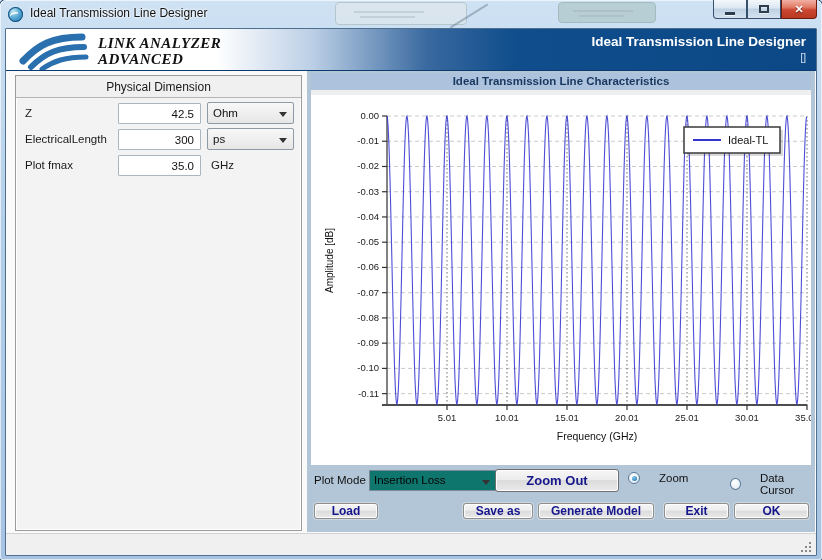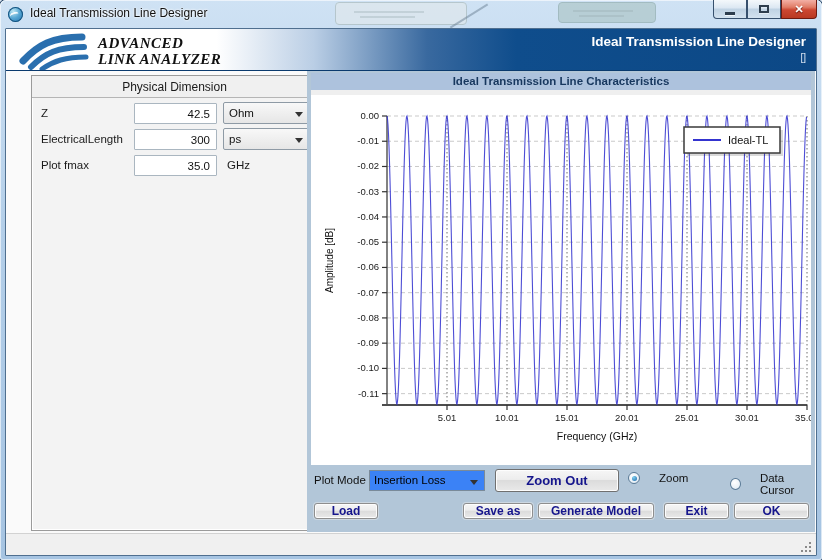--- a/index.html
+++ b/index.html
@@ -42,21 +42,21 @@
     border-bottom:1px solid #0a3a6e; }
   .logo { position:absolute; left:12px; top:3px; display:flex; align-items:center; }
   .logo-text { margin-left:8px; font-family:"Liberation Serif", serif; font-style:italic; font-weight:bold;
     font-size:15px; line-height:16px; color:#111; letter-spacing:.5px; }
   .hdr-right { position:absolute; right:10px; top:5px; text-align:right; }
   .hdr-title { color:#ffffff; font-weight:bold; font-size:13.5px; }
   .hdr-brackets { color:#d9e5f3; font-size:10px; margin-top:3px; }
 
   
   .left-col { position:absolute; left:1px; top:42px; width:300px; height:462px; background:#fafafa; }
-  .groupbox { position:absolute; left:24px; top:4px; width:287px; height:456px; background:#f3f3f3;
+  .groupbox { position:absolute; left:8px; top:4px; width:287px; height:456px; background:#f3f3f3;
     border:1px solid #9b9b9b; box-shadow: inset 0 0 0 1px #ffffff; }
   .gb-caption { height:22px; line-height:22px; text-align:center; font-size:12px; color:#1a1a1a;
     border-bottom:1px solid #b5b5b5; background:#f0f0f0; }
   .pd-row { position:absolute; left:0; width:100%; height:24px; }
   .pd-label { position:absolute; left:9px; top:4px; font-size:11.5px; color:#1a1a1a; }
   .pd-input { position:absolute; left:102px; top:0; width:83px; height:21px; border:1px solid #aab6c0;
     background:#fff; font-family:"Liberation Sans", sans-serif; font-size:11.5px; text-align:right; padding-right:6px; color:#111; border-radius:1px; }
   .combo { position:absolute; left:191px; top:-1px; width:87px; height:22px; border:1px solid #8e9aa5; border-radius:2px;
     background:linear-gradient(180deg,#f8f8f8,#e6e6e6); font-size:11.5px; color:#111;padding-left:28px; }
   .combo .txt { position:absolute; left:5px; top:4px; }
@@ -72,21 +72,21 @@
   .right-panel { position:absolute; left:301px; top:42px; width:508px; height:461px; background:#b2c6d8; }
   .chart-widget { position:absolute; left:4px; top:2px; width:500px; height:392px; background:#ffffff; }
   .chart-band { position:absolute; left:0; top:0; width:100%; height:17px; background:#adc2dd;
     font-size:11.5px; font-weight:bold; color:#17375e; text-align:center; line-height:17px; }
   .chart-strip { position:absolute; left:0; top:17px; width:100%; height:5px; background:#efefef; }
   #plot-svg { position:absolute; left:0; top:22px; }
   svg text { font-family:"Liberation Sans", sans-serif; }
 
   .pm-row { position:absolute; left:0; top:398px; width:100%; height:26px; }
   .pm-label { position:absolute; left:7px; top:5px; font-size:11.5px; color:#111; }
-  .pm-combo { position:absolute; left:62px; top:1px; width:116px; height:21px; background:#3b82f6; border:1px solid #7a8a99; font-size:11.5px; }
+  .pm-combo { position:absolute; left:62px; top:1px; width:128px; height:21px; background:#0f766e; border:1px solid #7a8a99; font-size:11.5px; }
   .pm-combo .txt { position:absolute; left:4px; top:3px; }
   .zoomout-btn { position:absolute; left:188px; top:0; width:124px; height:23px; border:1px solid #707070; border-radius:3px;
     background:linear-gradient(180deg,#f6f6f6 0%,#ededed 45%,#dcdcdc 50%,#e9e9e9 100%);
     box-shadow: inset 0 0 0 1px #fdfdfd; font-weight:bold; font-size:13px; color:#15158c;
     display:flex; align-items:center; justify-content:center; }
   .radio-group-item { position:absolute; top:3px; display:flex; align-items:center; }
   .radio-circle { width:12px; height:12px; border-radius:50%; border:1px solid #5a7a96;
     background:radial-gradient(circle at 40% 35%, #ffffff, #dce8f2); position:relative; }
   .radio-circle.checked::after { content:""; position:absolute; left:2.5px; top:2.5px; width:5px; height:5px; border-radius:50%;
     background:radial-gradient(circle at 35% 30%, #7fd0f0, #1e66a8); }
@@ -142,22 +142,22 @@
   <div class="client">
 
     <div class="header">
       <div class="logo">
         <svg width="72" height="38" viewBox="0 0 72 38">
           <path d="M64,5 C34,5 20,13 5,29" fill="none" stroke="#2a6fae" stroke-width="7" stroke-linecap="round"></path>
           <path d="M66,15 C40,15 27,21 13,35" fill="none" stroke="#2a6fae" stroke-width="6" stroke-linecap="round"></path>
           <path d="M68,25 C47,25 36,29 24,37" fill="none" stroke="#2a6fae" stroke-width="5" stroke-linecap="round"></path>
         </svg>
         <div class="logo-text">
+          <div>LINK ANALYZER</div>
           <div>ADVANCED</div>
-          <div>LINK ANALYZER</div>
         </div>
       </div>
       <div class="hdr-right">
         <div class="hdr-title">Ideal Transmission Line Designer</div>
         <div class="hdr-brackets">[]</div>
       </div>
     </div>
 
     <div class="left-col">
       <div class="groupbox">

